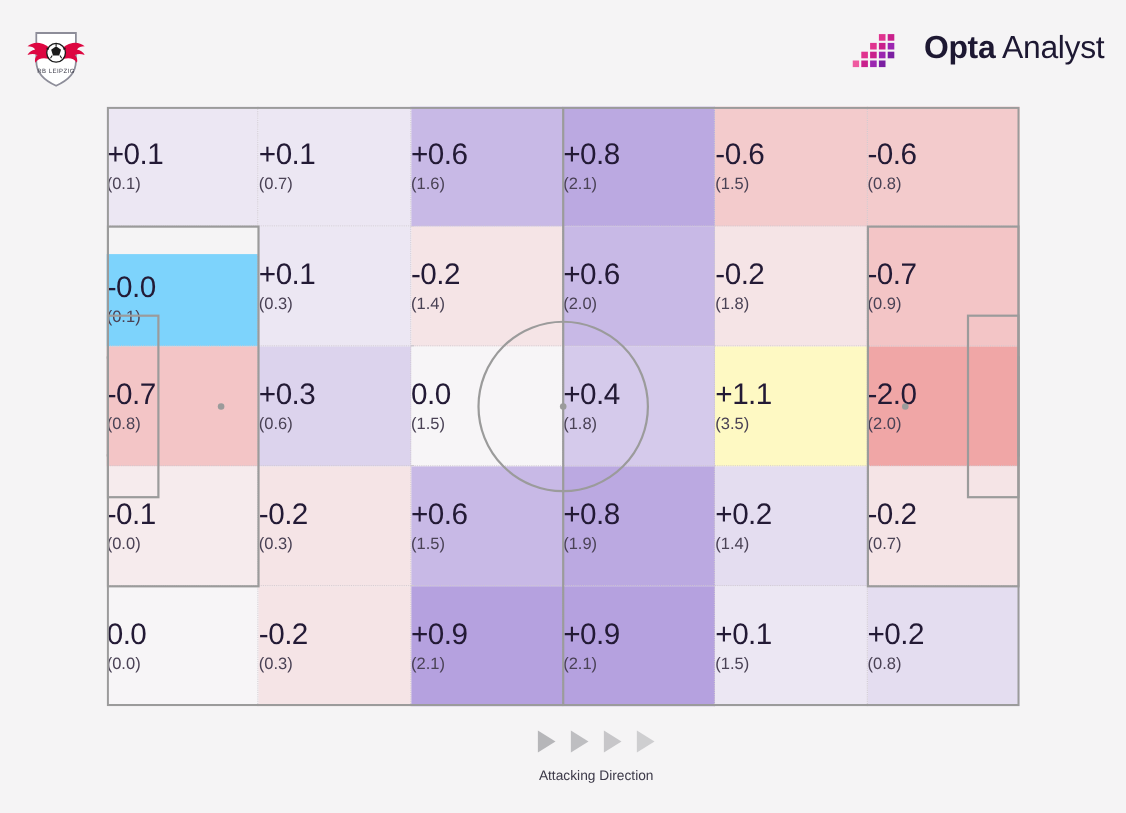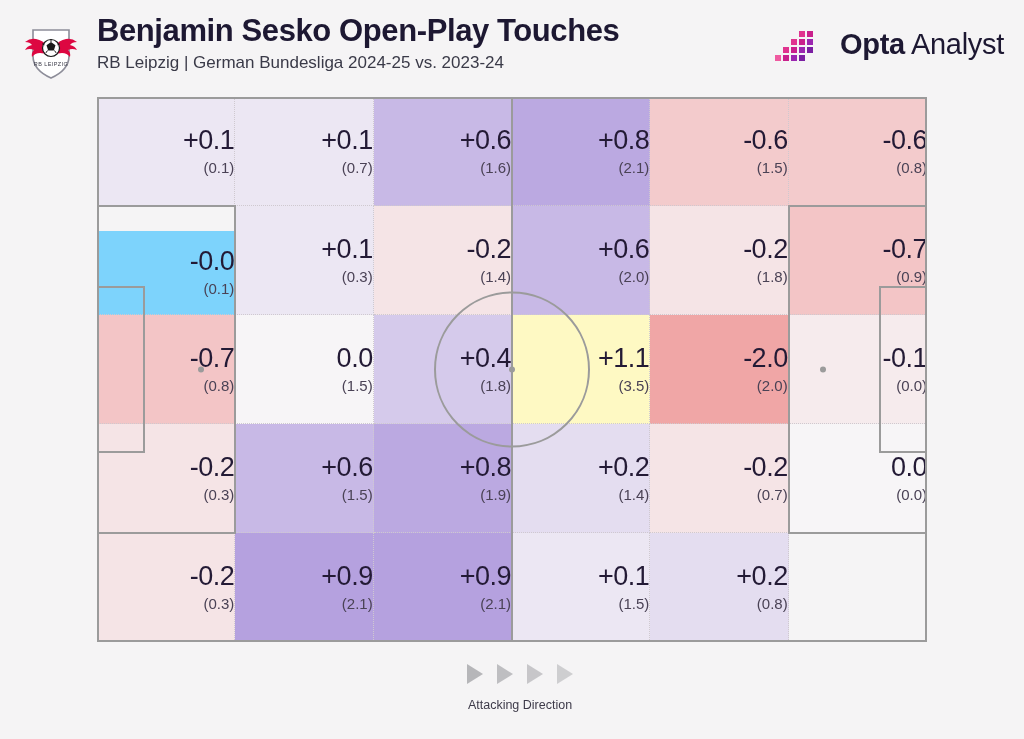--- a/index.html
+++ b/index.html
@@ -74,21 +74,21 @@
     left: 0; top: 0;
     width: 830px; height: 545px;
     display: grid;
     grid-template-columns: repeat(6, 1fr);
     grid-template-rows: repeat(5, 1fr);
   }
   .cell {
     position: relative;
     display: flex;
     flex-direction: column;
-    align-items: flex-end;
+    align-items: flex-start;
     justify-content: center;
     box-sizing: border-box;
     border-right: 1px dotted #cfc9cf;
     border-bottom: 1px dotted #cfc9cf;
   }
   .cell:nth-child(6n) { border-right: none; }
   .cell:nth-child(n+25) { border-bottom: none; }
   .cell .diff {
     font-size: 27px;
     line-height: 30px;
@@ -130,21 +130,21 @@
     white-space: nowrap;
   }
   #legend-sub {
     font-size: 17px;
     color: #4c4757;
     line-height: 25px;
     white-space: nowrap;
   }
   #direction-block {
     position: absolute;
-    left: 450px; top: 5px;
+    left: 472px; top: 5px;
     width: 140px;
     text-align: center;
   }
   #arrow-row {
     display: flex;
     justify-content: center;
     align-items: center;
     gap: 8px;
     height: 28px;
   }
@@ -170,24 +170,20 @@
       <path d="M36 31 q5 -7 12 -8 q6 -1 11 3 q-5 0 -7 3 q5 1 7 5 q-5 -2 -9 0 q3 3 2 7 q-3 -4 -8 -4 q-4 0 -8 2 Z" fill="#dd0741"></path>
 
       <circle cx="33" cy="32" r="8.5" fill="#ffffff" stroke="#1a1a1a" stroke-width="1.2"></circle>
       <path d="M33 26 l4.5 3.2 -1.7 5.3 h-5.6 l-1.7 -5.3 Z" fill="#1a1a1a"></path>
       <path d="M33 23.5 v2.5 M39.5 28.8 l2.2 -1.1 M36.5 34.5 l1.6 2.4 M29.5 34.5 l-1.6 2.4 M26.5 28.8 l-2.2 -1.1" stroke="#1a1a1a" stroke-width="1"></path>
 
       <text x="33" y="50" font-size="5.5" fill="#3b3b48" text-anchor="middle" font-family="Liberation Sans, sans-serif" letter-spacing="0.4">RB LEIPZIG</text>
     </svg>
   </div>
 
-  <div id="title-block">
-    <div id="chart-title">Benjamin Sesko Open-Play Touches</div>
-    <div id="chart-subtitle">RB Leipzig | German Bundesliga 2024-25 vs. 2023-24</div>
-  </div>
 
   <div id="opta-logo">
     <svg id="opta-mark" viewBox="0 0 44 40">
       <rect x="0" y="31" width="6" height="6" fill="#ef5aa0"></rect>
       <rect x="8" y="31" width="6" height="6" fill="#c9208c"></rect>
       <rect x="8" y="23" width="6" height="6" fill="#e0338f"></rect>
       <rect x="16" y="31" width="6" height="6" fill="#9b26b0"></rect>
       <rect x="16" y="23" width="6" height="6" fill="#c9208c"></rect>
       <rect x="16" y="15" width="6" height="6" fill="#e0338f"></rect>
       <rect x="24" y="31" width="6" height="6" fill="#7b1fa2"></rect>
@@ -252,20 +248,24 @@
         <div class="raw">(1.8)</div>
       </div>
       <div class="cell" style="background: rgb(243, 197, 198);">
         <div class="diff">-0.7</div>
         <div class="raw">(0.9)</div>
       </div>
       <div class="cell" style="background: rgb(243, 197, 198);">
         <div class="diff">-0.7</div>
         <div class="raw">(0.8)</div>
       </div>
+      <div class="cell" style="background: rgb(220, 211, 237);">
+        <div class="diff">+0.3</div>
+        <div class="raw">(0.6)</div>
+      </div>
       <div class="cell" style="background: rgb(247, 245, 247);">
         <div class="diff">0.0</div>
         <div class="raw">(1.5)</div>
       </div>
       <div class="cell" style="background: rgb(213, 202, 235);">
         <div class="diff">+0.4</div>
         <div class="raw">(1.8)</div>
       </div>
       <div class="cell" style="background: #fef9c3;">
         <div class="diff">+1.1</div>

